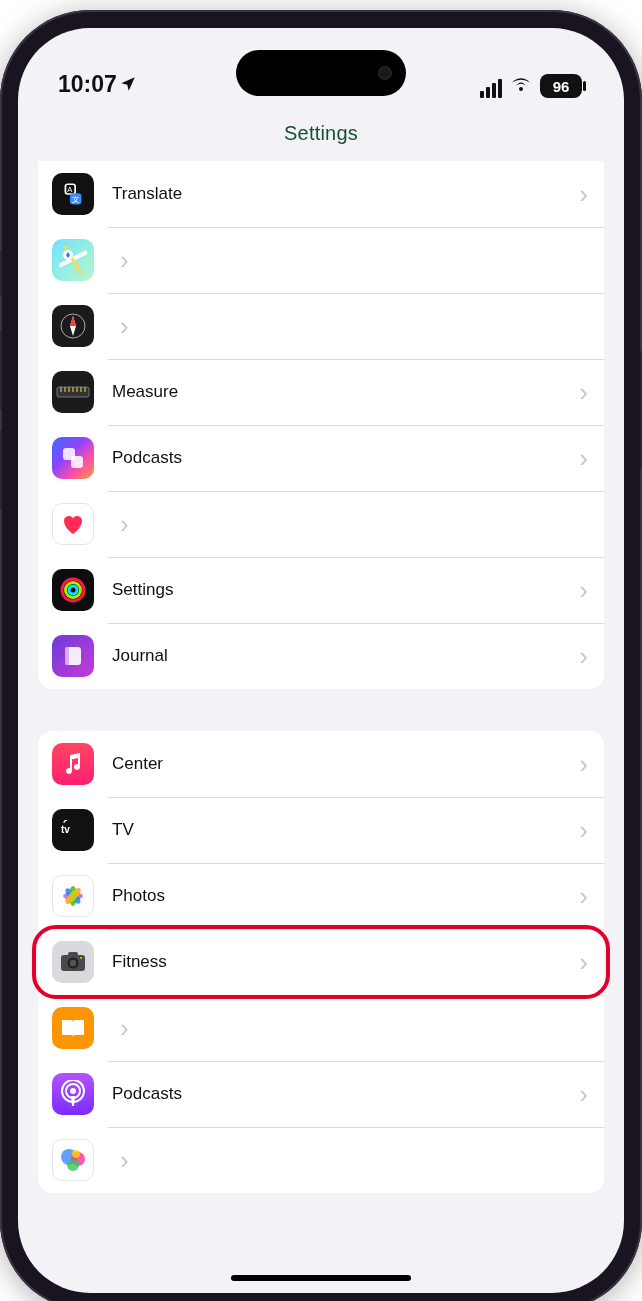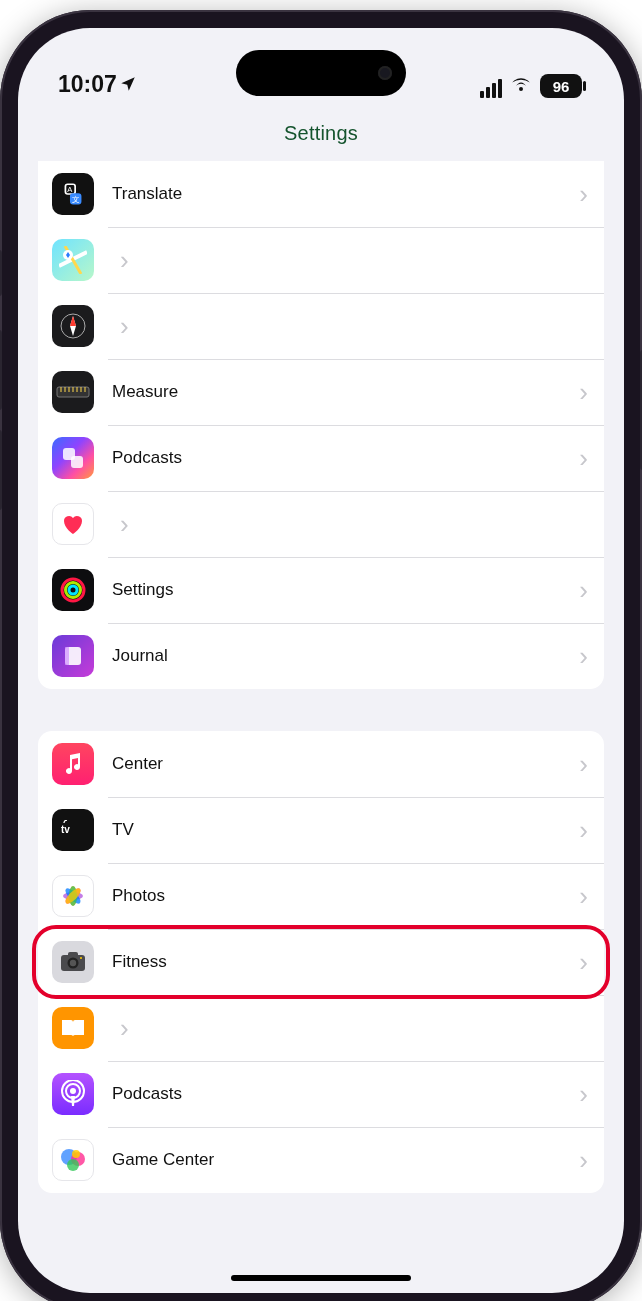--- a/index.html
+++ b/index.html
@@ -346,21 +346,20 @@
         </div>
         <div class="row">
           <div class="app-icon ic-gc">
             <svg width="30" height="30" viewBox="0 0 30 30">
                 <circle cx="11" cy="12" r="8" fill="#3a8bff" opacity=".8"></circle>
                 <circle cx="20" cy="14" r="7" fill="#ff2d90" opacity=".8"></circle>
                 <circle cx="15" cy="20" r="6" fill="#34c759" opacity=".8"></circle>
                 <circle cx="18" cy="9" r="4" fill="#ffcc00" opacity=".85"></circle>
               </svg>
           </div>
-          <span class="label">Game Center</span>
           <span class="chev">›</span>
         </div>
       </div>
 
     <div class="highlight" style="left: 14px; top: 764px; width: 578px; height: 74px;"></div>
       </div>
 
     <div class="home-ind"></div>
   </div>
 </div>

